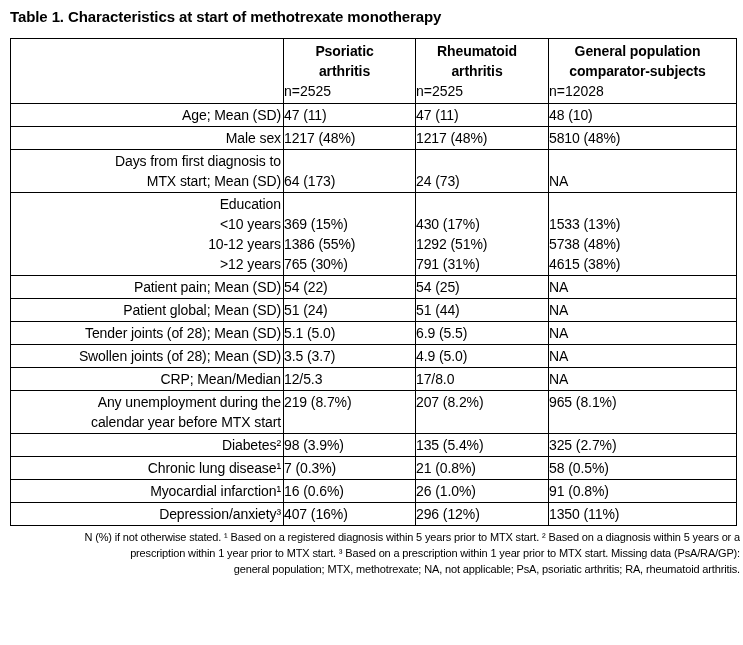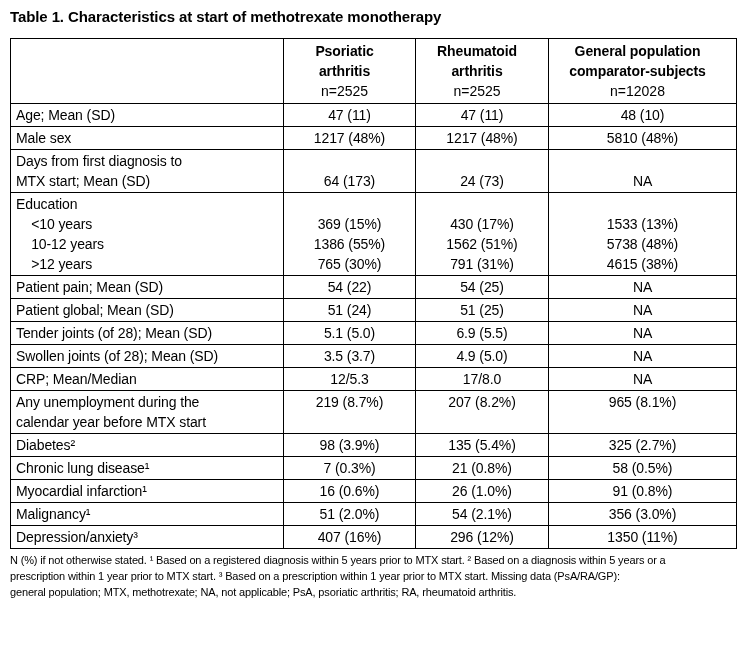--- a/index.html
+++ b/index.html
@@ -41,47 +41,48 @@
   }
   .hb {
     font-weight: bold;
     line-height: 20px;
     text-align: center;
     letter-spacing: -0.1px;
   }
   .hn {
     font-weight: normal;
     line-height: 20px;
-    text-align: center;
+    text-align: left;
   }
   td {
     font-size: 14px;
     line-height: 20px;
     letter-spacing: -0.1px;
   }
   td.lbl {
-    text-align: left;
+    text-align: right;
     padding: 1px 2px 1px 5px;
     vertical-align: top;
   }
   td.val {
-    text-align: center;
+    text-align: left;
     padding: 1px 0 1px 0;
   }
   td.val.middle { vertical-align: middle; }
   td.val.top    { vertical-align: top; }
   td.val.bottom { vertical-align: bottom; }
   .footnote {
     width: 730px;
     margin-top: 3px;
     font-size: 11px;
     line-height: 16px;
     letter-spacing: -0.15px;
     white-space: nowrap;
     overflow: hidden;
+    text-align: right;
   }
 </style>
 </head>
 <body>
 
 <div class="page">
 
   <div class="title">Table 1. Characteristics at start of methotrexate monotherapy</div>
 
   <table class="char-table">
@@ -144,21 +145,21 @@
             <div>&nbsp;&nbsp;&nbsp;&nbsp;10-12 years</div>
             <div>&nbsp;&nbsp;&nbsp;&nbsp;&gt;12 years</div>
           </td>
           <td class="val bottom">
             <div>369 (15%)</div>
             <div>1386 (55%)</div>
             <div>765 (30%)</div>
           </td>
           <td class="val bottom">
             <div>430 (17%)</div>
-            <div>1562 (51%)</div>
+            <div>1292 (51%)</div>
             <div>791 (31%)</div>
           </td>
           <td class="val bottom">
             <div>1533 (13%)</div>
             <div>5738 (48%)</div>
             <div>4615 (38%)</div>
           </td>
         </tr>
         <tr>
           <td class="lbl">
@@ -166,21 +167,21 @@
           </td>
           <td class="val middle">54 (22)</td>
           <td class="val middle">54 (25)</td>
           <td class="val middle">NA</td>
         </tr>
         <tr>
           <td class="lbl">
             <div>Patient global; Mean (SD)</div>
           </td>
           <td class="val middle">51 (24)</td>
-          <td class="val middle">51 (25)</td>
+          <td class="val middle">51 (44)</td>
           <td class="val middle">NA</td>
         </tr>
         <tr>
           <td class="lbl">
             <div>Tender joints (of 28); Mean (SD)</div>
           </td>
           <td class="val middle">5.1 (5.0)</td>
           <td class="val middle">6.9 (5.5)</td>
           <td class="val middle">NA</td>
         </tr>
@@ -225,28 +226,20 @@
           <td class="val middle">21 (0.8%)</td>
           <td class="val middle">58 (0.5%)</td>
         </tr>
         <tr>
           <td class="lbl">
             <div>Myocardial infarction¹</div>
           </td>
           <td class="val middle">16 (0.6%)</td>
           <td class="val middle">26 (1.0%)</td>
           <td class="val middle">91 (0.8%)</td>
-        </tr>
-        <tr>
-          <td class="lbl">
-            <div>Malignancy¹</div>
-          </td>
-          <td class="val middle">51 (2.0%)</td>
-          <td class="val middle">54 (2.1%)</td>
-          <td class="val middle">356 (3.0%)</td>
         </tr>
         <tr>
           <td class="lbl">
             <div>Depression/anxiety³</div>
           </td>
           <td class="val middle">407 (16%)</td>
           <td class="val middle">296 (12%)</td>
           <td class="val middle">1350 (11%)</td>
         </tr>
       </tbody>

